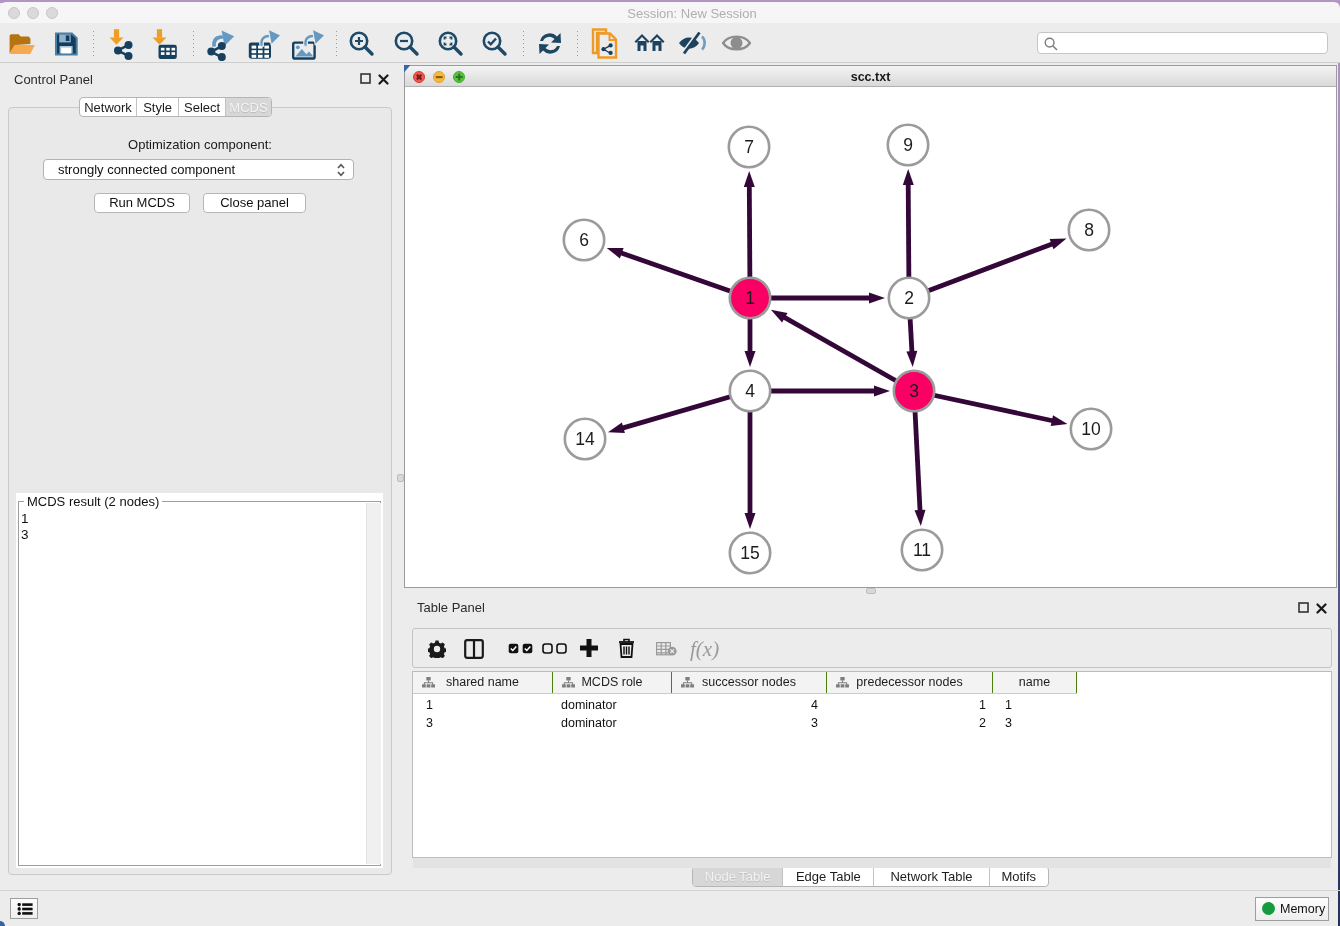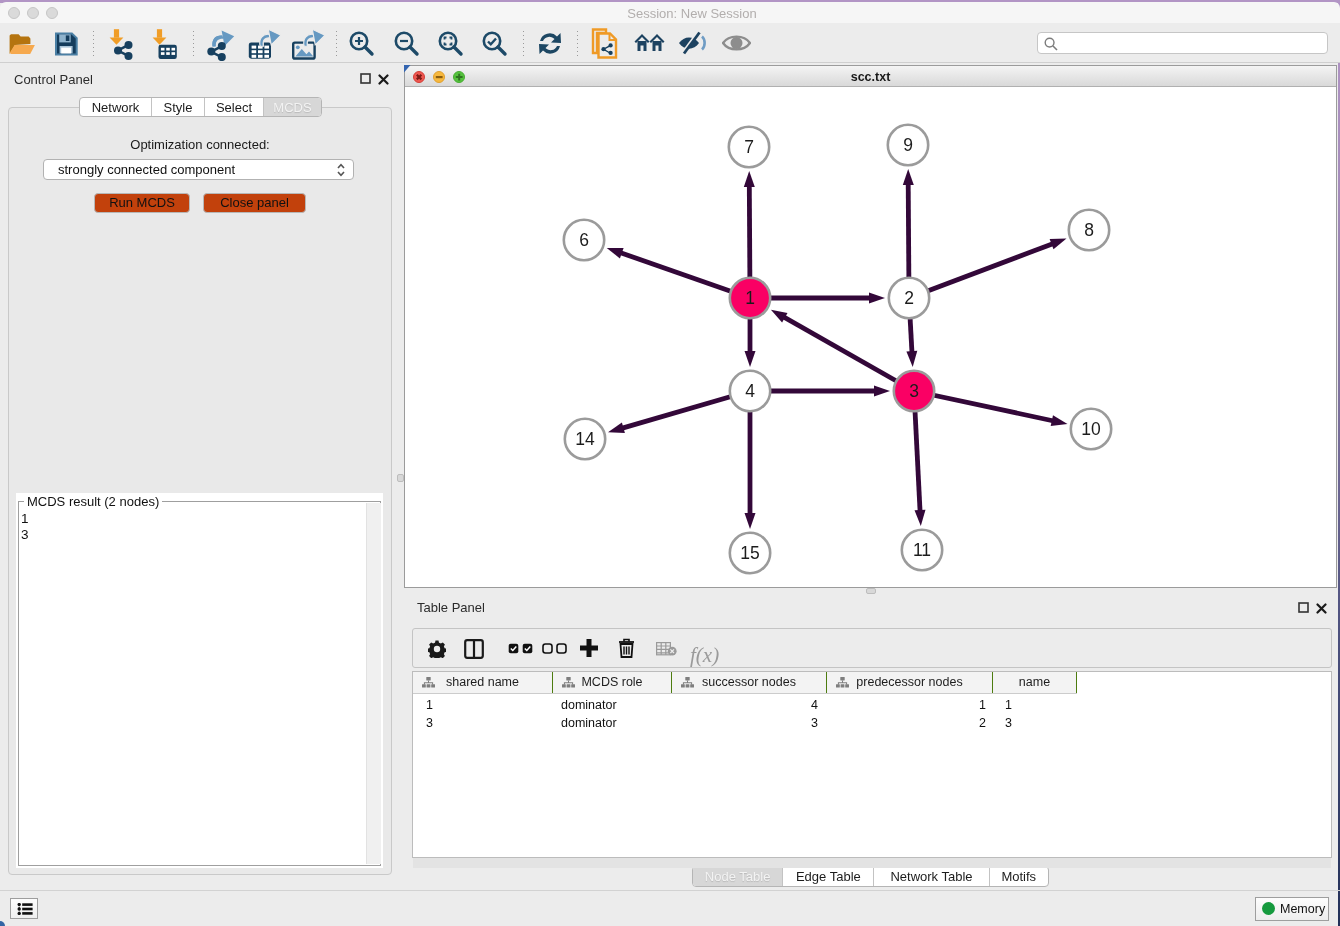--- a/index.html
+++ b/index.html
@@ -19,26 +19,26 @@
 #searchbox { left:1037px; top:32px; width:291px; height:22px; background:#fff;
   border:1px solid #c6c6c6; border-radius:4px; }
 
 #cp-title { left:14px; top:72px; font-size:13px; color:#2b2b2b; }
 #cp-pane { left:8px; top:107px; width:384px; height:768px; background:#e9e9e9;
   border:1px solid #c9c9c9; border-radius:4px; }
 .tabgrp { height:20px; border:1px solid #b5b5b5; border-radius:4px; background:#fff; display:flex; overflow:hidden; }
 .tabgrp div { font-size:13px; color:#1c1c1c; text-align:center; line-height:19px;
   border-right:1px solid #c3c3c3; }
 .tabgrp div:last-child { border-right:none; }
-#cp-tabs { left:79px; top:97px; width:243px; }
+#cp-tabs { left:79px; top:97px; width:193px; }
 #opt-label { left:9px; top:137px; width:382px; text-align:center; font-size:13px; color:#1a1a1a; }
 #cp-select { left:43px; top:159px; width:311px; height:21px; background:#fff;
   border:1px solid #b2b2b2; border-radius:4px; font-size:13px; color:#111;
   line-height:19px; padding-left:14px; }
-.btn { background:#c2410c; border:1px solid #b7b7b7; border-radius:4px; font-size:13px;
+.btn { background:#ffffff; border:1px solid #b7b7b7; border-radius:4px; font-size:13px;
   color:#111; text-align:center; height:20px; line-height:18px; }
 #mcds-box { left:16px; top:493px; width:367px; height:375px; background:#fff; }
 #mcds-fs { left:18px; top:501px; width:363px; height:365px; border:1px solid #9f9f9f; }
 #mcds-legend { left:24px; top:494px; background:#fff; padding:0 3px; font-size:13px; color:#111; }
 #mcds-scroll { left:366px; top:503px; width:15px; height:361px; background:#f0f0f0; border-left:1px solid #e2e2e2; }
 
 #netwin { left:404px; top:65px; width:933px; height:523px; background:#fff;
   border:1px solid #9b9b9b; }
 #nettitle { left:0; top:0; width:931px; height:21px;
   background:linear-gradient(#f4f4f4,#d9d9d9); border-bottom:1px solid #b0b0b0; }
@@ -263,21 +263,21 @@
 <svg class="ic" style="left:1316px;top:603px;" width="11" height="11" viewBox="0 0 11 11">
   <path d="M1.5 1.5 L9.5 9.5 M9.5 1.5 L1.5 9.5" stroke="#1a1a1a" stroke-width="2.2" stroke-linecap="round"></path>
 </svg>
 <div class="abs" id="cp-pane"></div>
 <div class="abs tabgrp" id="cp-tabs">
   <div style="width:72px;">Network</div>
   <div style="width:53px;">Style</div>
   <div style="width:59px;">Select</div>
   <div style="width:57px; background:#d7d7d7; color:#f3f3f3; text-shadow:0 1px 1px #b9b9b9;">MCDS</div>
 </div>
-<div class="abs" id="opt-label">Optimization connected:</div>
+<div class="abs" id="opt-label">Optimization component:</div>
 <div class="abs" id="cp-select">strongly connected component
   <svg class="ic" style="right:7px;top:2px;" width="10" height="16" viewBox="0 0 10 16">
     <path d="M2 6 L5 2.6 L8 6" fill="none" stroke="#555" stroke-width="1.6"></path>
     <path d="M2 10 L5 13.4 L8 10" fill="none" stroke="#555" stroke-width="1.6"></path>
   </svg>
 </div>
 <div class="abs btn" style="left:94px;top:193px;width:96px;">Run MCDS</div>
 <div class="abs btn" style="left:203px;top:193px;width:103px;">Close panel</div>
 <div class="abs" id="mcds-box"></div>
 <div class="abs" id="mcds-fs"></div>
@@ -402,21 +402,21 @@
 
   <svg class="ic" style="left:243px;top:13px;" width="21" height="14" viewBox="0 0 21 14">
     <g stroke="#9a9a9a" stroke-width="1.2" fill="none">
     <rect x="0.6" y="0.6" width="13.8" height="12.2"></rect>
     <path d="M0.6 4 h13.8 M0.6 7.4 h13.8 M0.6 10.8 h13.8 M5.2 0.6 v12.2 M9.8 0.6 v12.2"></path>
         </g>
     <circle cx="16.2" cy="9.2" r="4.4" fill="#9a9a9a"></circle>
     <path d="M14.4 7.4 l3.6 3.6 M18 7.4 l-3.6 3.6" stroke="#ececec" stroke-width="1.2"></path>
   </svg>
 
-  <div class="abs" style="left:277px;top:14px;font-family:'Liberation Serif',serif;font-style:italic;font-size:21px;color:#9a9a9a;">f(x)</div>
+  <div class="abs" style="left:277px;top:8px;font-family:'Liberation Serif',serif;font-style:italic;font-size:21px;color:#9a9a9a;">f(x)</div>
 </div>
 <div class="abs" id="tp-table">
   <div class="abs" id="tp-header">
     <div class="hc" style="width:140px;"><svg class="hic" width="13" height="11" viewBox="0 0 13 11">
             <use href="#sorticon"></use>
           </svg>shared name</div>
     <div class="hc" style="width:119px;"><svg class="hic" width="13" height="11" viewBox="0 0 13 11">
             <use href="#sorticon"></use>
           </svg>MCDS role</div>
     <div class="hc" style="width:155px;"><svg class="hic" width="13" height="11" viewBox="0 0 13 11">

